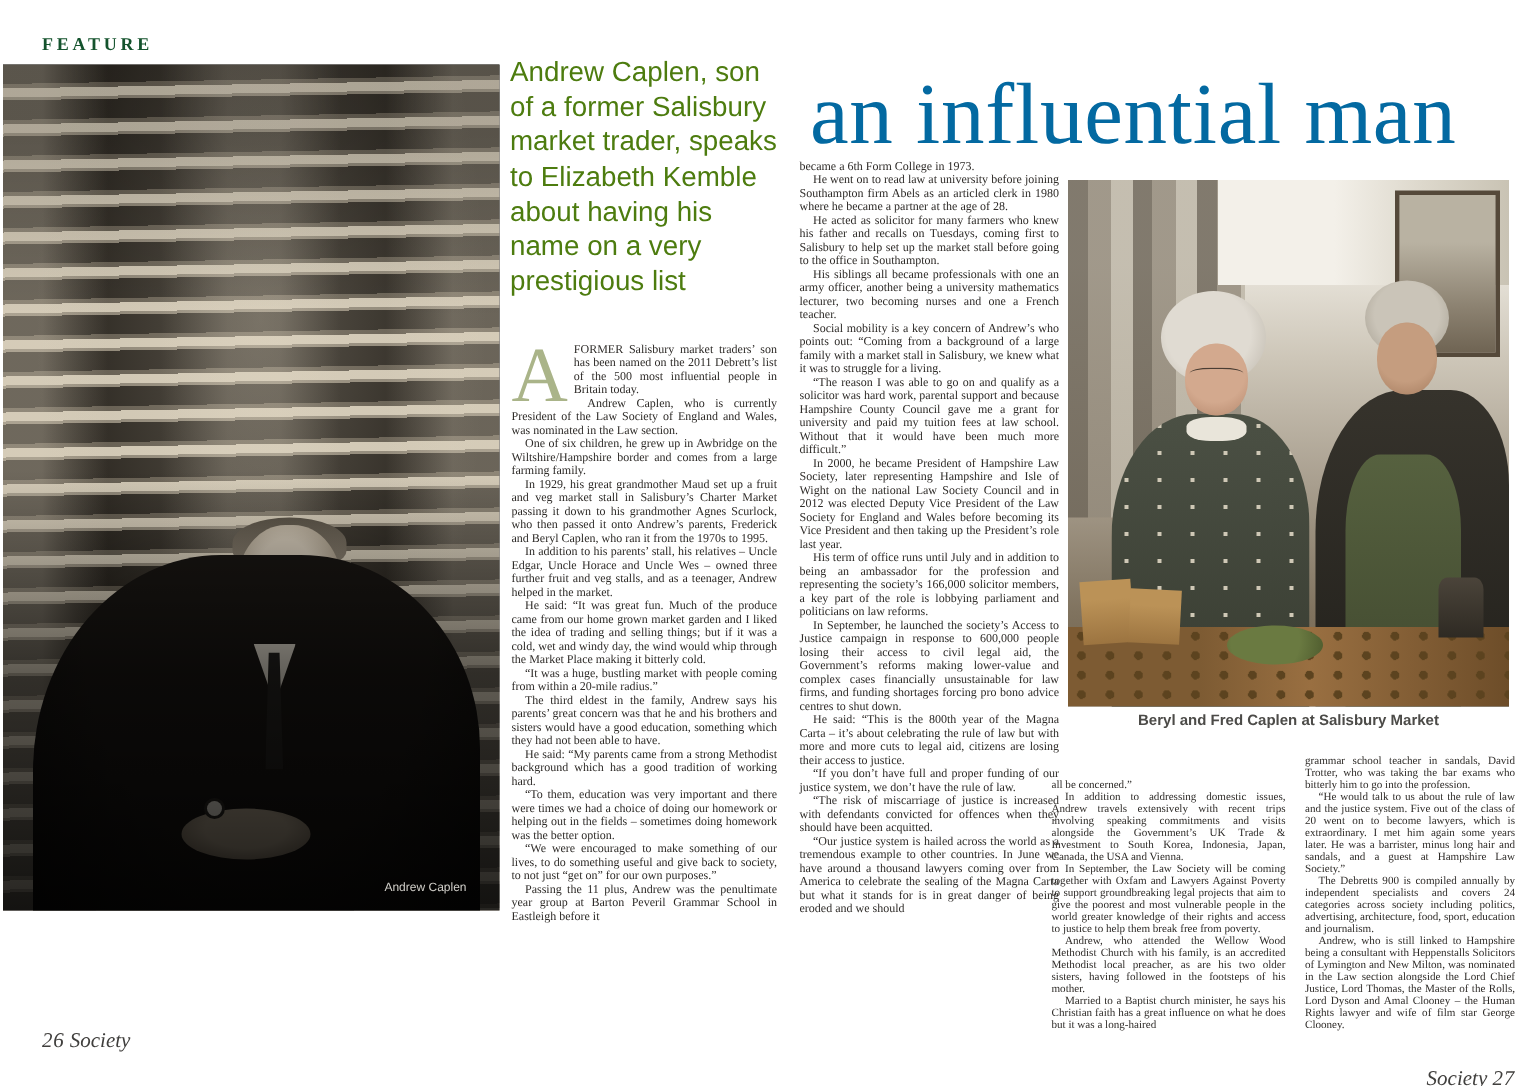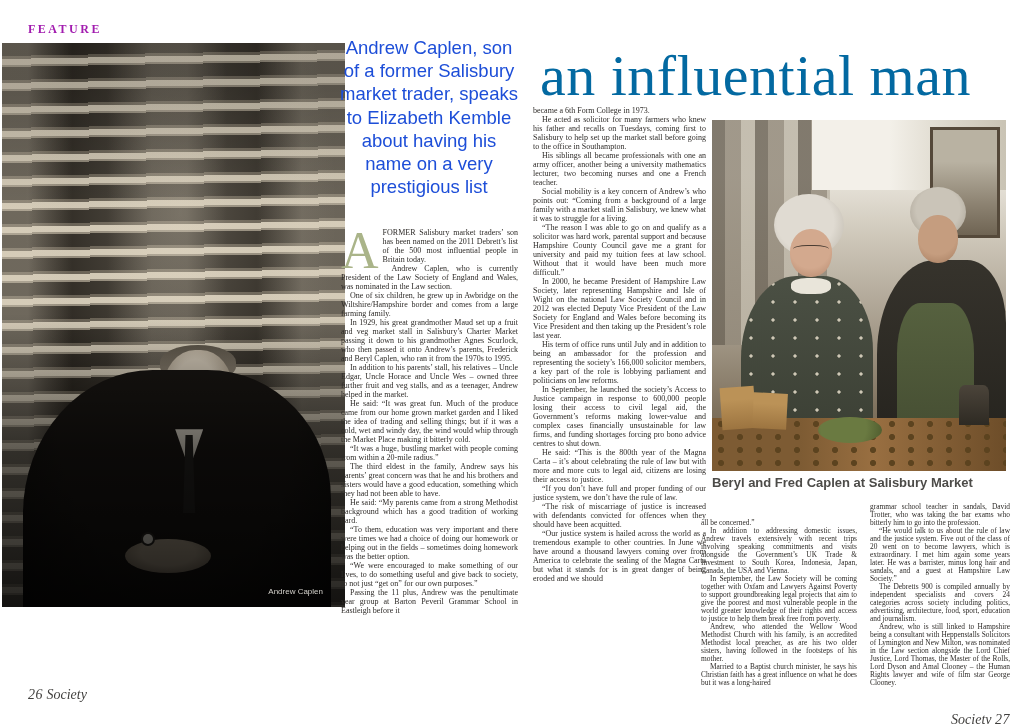--- a/index.html
+++ b/index.html
@@ -6,26 +6,26 @@
   body { background:#888; font-family:"Liberation Serif", serif; }
   .spread {
     position:relative; width:1024px; height:724px; margin:0 auto;
     background:#ffffff; overflow:hidden;
   }
 
   
   .feature-label {
     position:absolute; left:28px; top:22px;
     font-family:"Liberation Serif", serif; font-weight:bold;
-    font-size:12px; letter-spacing:2.5px; color:#a21caf;
+    font-size:12px; letter-spacing:2.5px; color:#14532d;
   }
 
   .photo-left {
     position:absolute; left:2px; top:43px; width:331px; height:564px;
-    overflow:hidden; background:#181512;padding-left:12px;
+    overflow:hidden; background:#181512;
   }
   .blinds {
     position:absolute; inset:0;
     background:
       radial-gradient(ellipse at 52% 30%, rgba(236,226,206,0.28) 0%, rgba(236,226,206,0) 62%),
       linear-gradient(90deg, rgba(222,212,192,0.40) 0 26px, rgba(222,212,192,0) 70px 105px,
         rgba(222,212,192,0.22) 150px 185px, rgba(222,212,192,0) 225px 255px, rgba(222,212,192,0.38) 300px),
       repeating-linear-gradient(179deg, #24201a 0 13px, #5d564a 13px 16px, #cfc6b3 16px 22px, #8a8273 22px 24px);
   }
   .blinds-shade {
@@ -66,21 +66,21 @@
     background:#e7e2d6; border-radius:50%; box-shadow:0 0 0 2px #2a2722;
   }
   .photo-caption-left {
     position:absolute; right:22px; bottom:11px;
     font-family:"Liberation Sans", sans-serif; font-size:8px; color:#d2d0ca;
   }
 
   .standfirst {
     position:absolute; left:340px; top:36px; width:178px;
     font-family:"Liberation Sans", sans-serif; font-size:18.5px; line-height:23.2px;
-    color:#1d4ed8; text-align:center;
+    color:#4d7c0f; 
   }
 
   .col {
     position:absolute; color:#2e2b28; text-align:justify;
   }
   .col p { margin:0; text-indent:9px; }
   .col.cont p:first-child { text-indent:0; }
   .col12 { font-size:8px; line-height:9px; }
   .col34 { font-size:7.4px; line-height:8px; }
 
@@ -152,22 +152,22 @@
   .bag1, .bag2 { position:absolute; bottom:12%; width:34px; height:42px;
     background:linear-gradient(180deg, #bb9257 0 30%, #9c7440 100%); }
   .bag1 { left:3%; transform:rotate(-4deg); }
   .bag2 { left:14%; transform:rotate(3deg); height:36px; }
   .greens { position:absolute; left:36%; bottom:8%; width:64px; height:26px;
     background:radial-gradient(circle at 40% 40%, #6a7a41 0 55%, #4d5a2d 100%); border-radius:50%; }
   .scale { position:absolute; left:84%; bottom:13%; width:30px; height:40px;
     background:linear-gradient(180deg, #4b443a, #2e2a23); border-radius:20% 20% 0 0; }
 
   .photo-right-caption {
-    position:absolute; left:712px; top:475px; width:294px; text-align:left;
-    font-family:"Liberation Sans", sans-serif; font-size:13px; font-weight:bold; color:#4c4b48;
+    position:absolute; left:712px; top:475px; width:294px; text-align:center;
+    font-family:"Liberation Sans", sans-serif; font-size:10px; font-weight:bold; color:#4c4b48;
   }
 </style>
 </head>
 <body>
 
 <div class="spread">
 
   <div class="feature-label">FEATURE</div>
 
   <div class="photo-left">
@@ -204,20 +204,21 @@
 
   <div class="page-footer footer-left">
     <span class="pg">26</span>
     <span class="mag">Society</span>
   </div>
 
   <h1 class="title">an influential man</h1>
 
   <div class="col col12 cont col2">
       <p>became a 6th Form College in 1973.</p>
+      <p>He went on to read law at university before joining Southampton firm Abels as an articled clerk in 1980 where he became a partner at the age of 28.</p>
       <p>He acted as solicitor for many farmers who knew his father and recalls on Tuesdays, coming first to Salisbury to help set up the market stall before going to the office in Southampton.</p>
       <p>His siblings all became professionals with one an army officer, another being a university mathematics lecturer, two becoming nurses and one a French teacher.</p>
       <p>Social mobility is a key concern of Andrew’s who points out: “Coming from a background of a large family with a market stall in Salisbury, we knew what it was to struggle for a living.</p>
       <p>“The reason I was able to go on and qualify as a solicitor was hard work, parental support and because Hampshire County Council gave me a grant for university and paid my tuition fees at law school. Without that it would have been much more difficult.”</p>
       <p>In 2000, he became President of Hampshire Law Society, later representing Hampshire and Isle of Wight on the national Law Society Council and in 2012 was elected Deputy Vice President of the Law Society for England and Wales before becoming its Vice President and then taking up the President’s role last year.</p>
       <p>His term of office runs until July and in addition to being an ambassador for the profession and representing the society’s 166,000 solicitor members, a key part of the role is lobbying parliament and politicians on law reforms.</p>
       <p>In September, he launched the society’s Access to Justice campaign in response to 600,000 people losing their access to civil legal aid, the Government’s reforms making lower-value and complex cases financially unsustainable for law firms, and funding shortages forcing pro bono advice centres to shut down.</p>
       <p>He said: “This is the 800th year of the Magna Carta – it’s about celebrating the rule of law but with more and more cuts to legal aid, citizens are losing their access to justice.</p>
       <p>“If you don’t have full and proper funding of our justice system, we don’t have the rule of law.</p>
       <p>“The risk of miscarriage of justice is increased with defendants convicted for offences when they should have been acquitted.</p>

